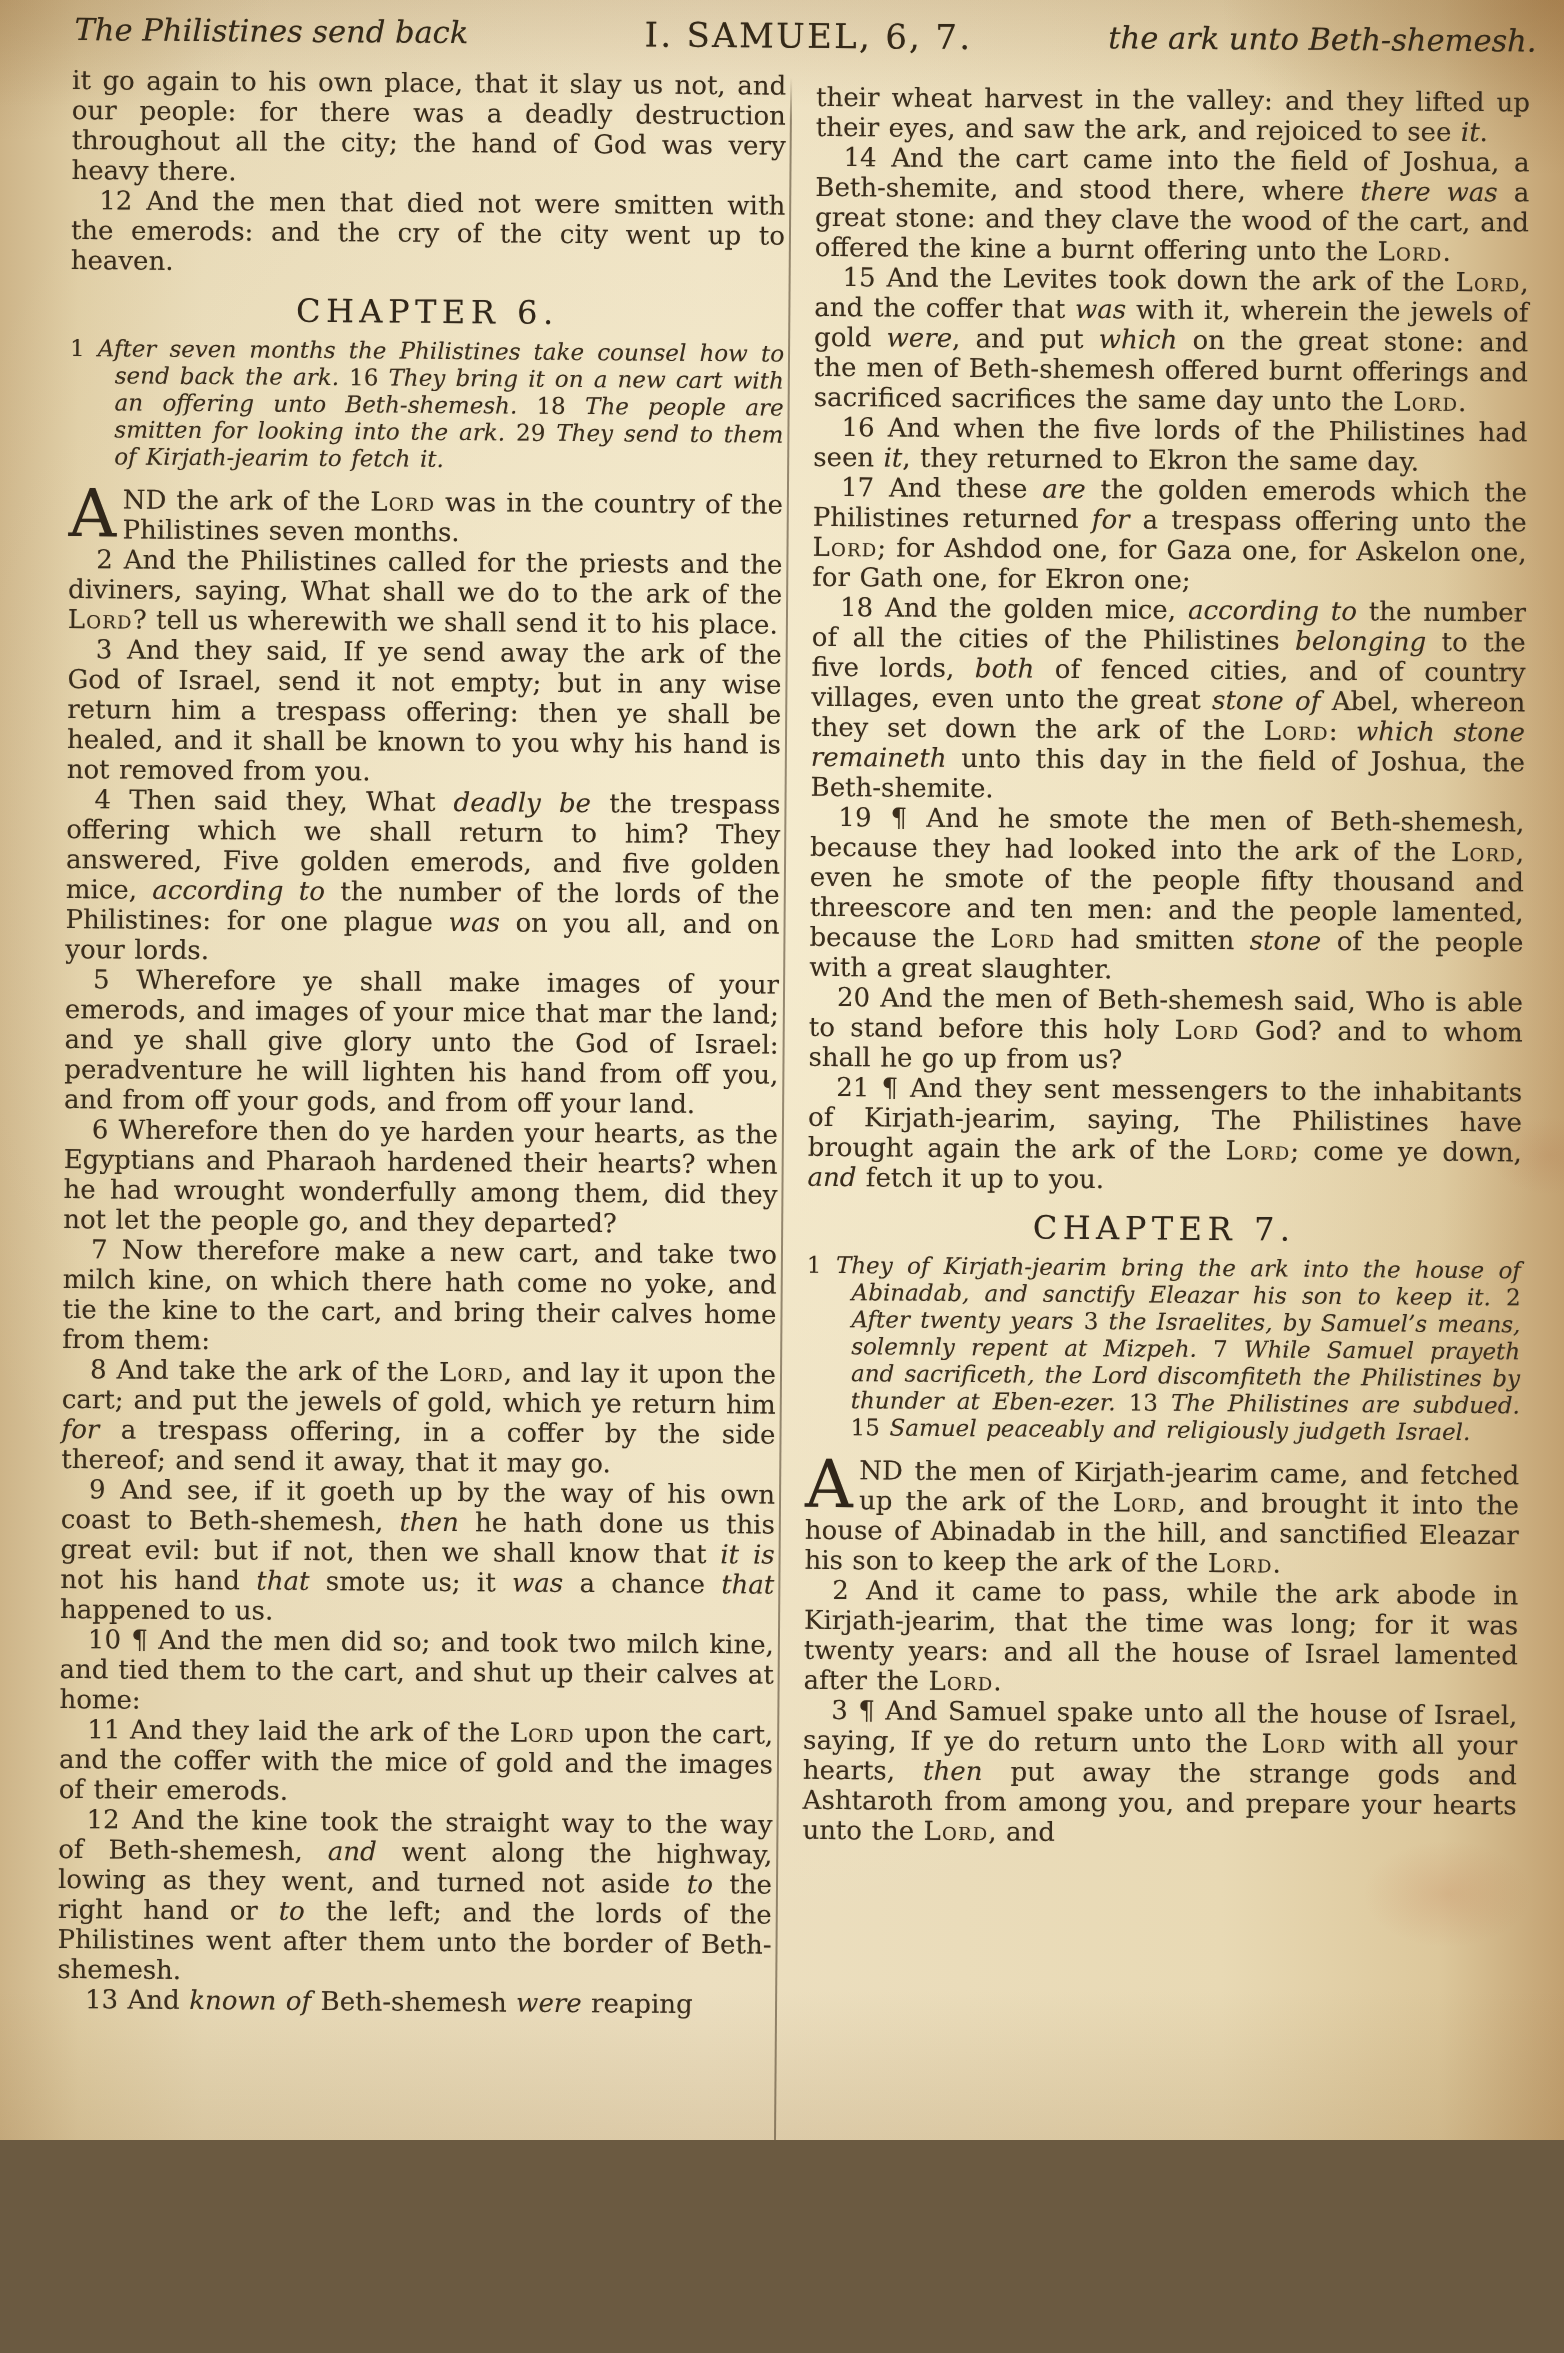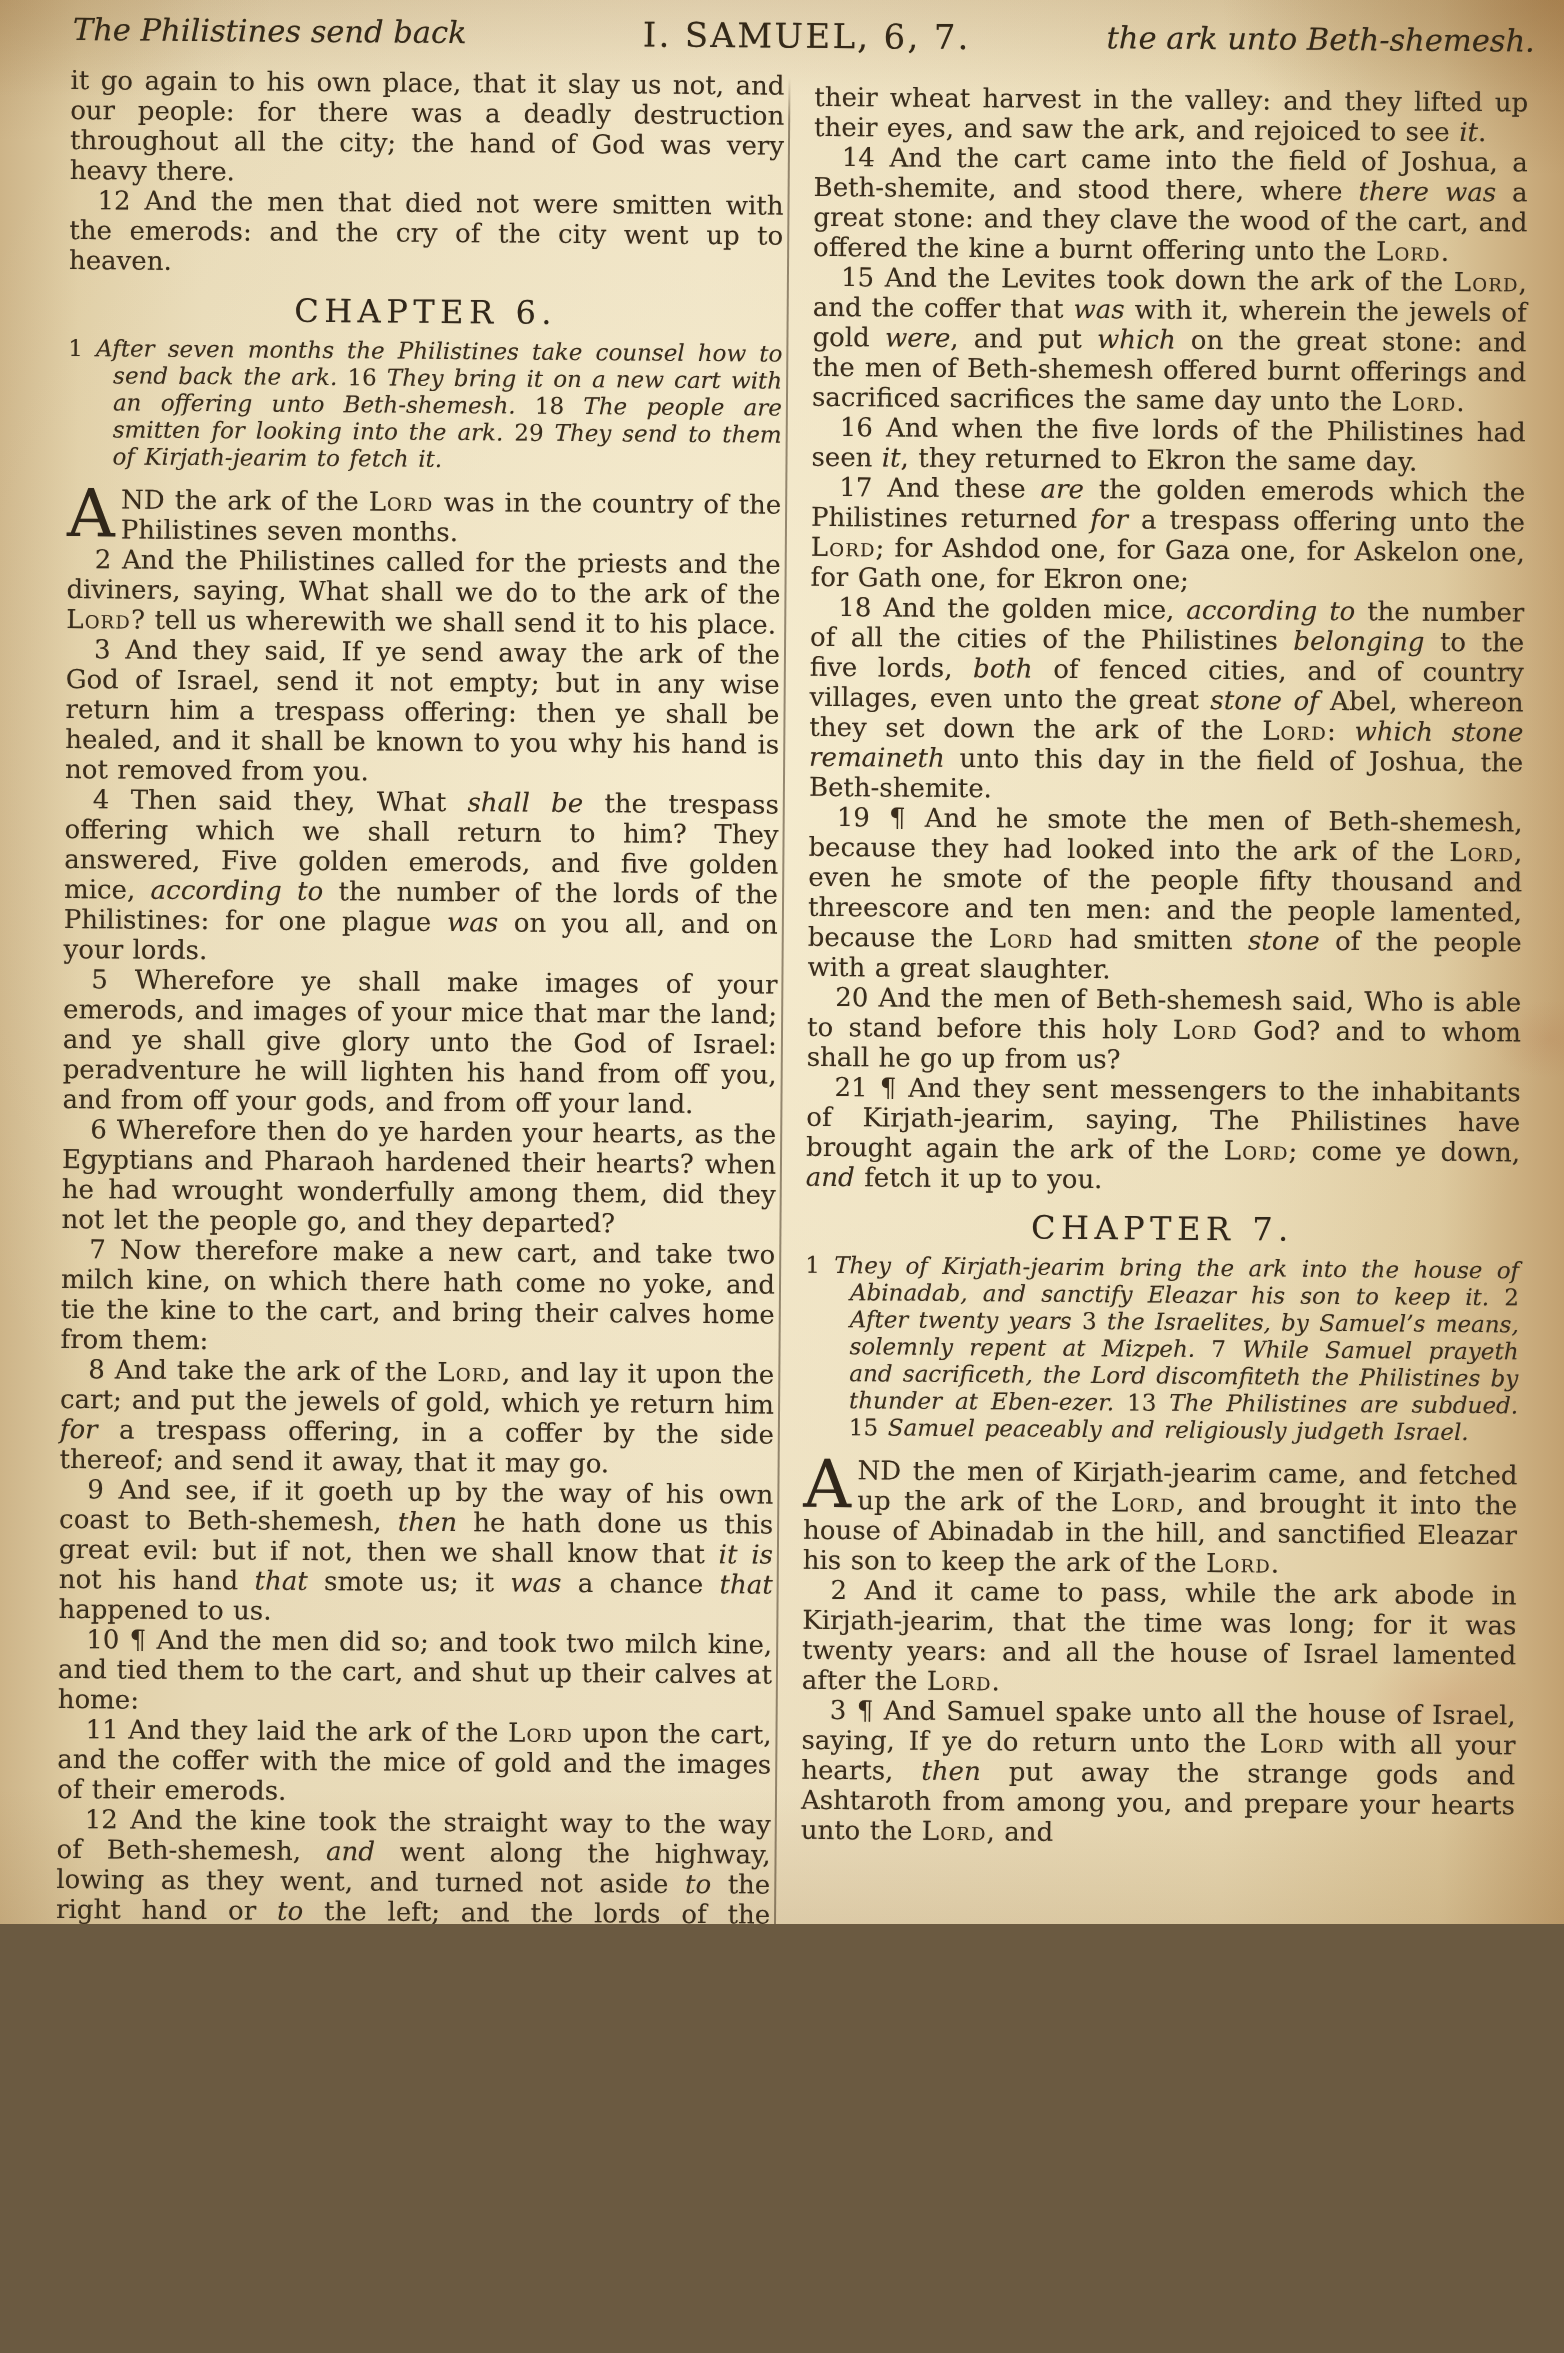--- a/index.html
+++ b/index.html
@@ -1,18 +1,18 @@
 <!DOCTYPE html>
 <html lang="en" style="font-size:12.5px"><head>
 <meta charset="utf-8">
 <style>
   html,body{margin:0;padding:0;background:#6b5a41;}
   .sheet{
     position:relative;
-    width:1565px;height:1924px;
+    width:1565px;height:2140px;
     overflow:hidden;
     font-family:"DejaVu Serif","Liberation Serif",serif;
     color:#3a2d1c;
     background:
       radial-gradient(469px 250px at 99% 0%, rgba(133,88,38,0.35), rgba(133,88,38,0) 70%),
       radial-gradient(391px 203px at 0% 0%,  rgba(140,100,50,0.20), rgba(140,100,50,0) 70%),
       radial-gradient(117px 74px  at 92.5% 88.5%, rgba(182,92,52,0.17), rgba(182,92,52,0) 72%),
       radial-gradient(86px 55px  at 99% 54%, rgba(170,100,60,0.15), rgba(170,100,60,0) 70%),
       radial-gradient(1174px 1487px at 47% 40%, rgba(252,245,218,0.60), rgba(252,245,218,0) 72%),
       linear-gradient(180deg, rgba(146,104,52,0.22) 0%, rgba(146,104,52,0) 5%),
@@ -63,21 +63,21 @@
     <div class="divider"></div>
 
     <div class="col col-left">
         <p class="cont">it go again to his own place, that it slay us not, and our people: for there was a deadly destruction throughout all the city; the hand of God was very heavy there.</p>
         <p class="verse">12 And the men that died not were smitten with the emerods: and the cry of the city went up to heaven.</p>
         <h2 class="chapter">CHAPTER 6.</h2>
         <p class="summary"><span class="rm">1</span> After seven months the Philistines take counsel how to send back the ark. <span class="rm">16</span> They bring it on a new cart with an offering unto Beth-shemesh. <span class="rm">18</span> The people are smitten for looking into the ark. <span class="rm">29</span> They send to them of Kirjath-jearim to fetch it.</p>
         <p class="open"><span class="dropcap">A</span>ND the ark of the <span class="sc">Lord</span> was in the country of the Philistines seven months.</p>
         <p class="verse">2 And the Philistines called for the priests and the diviners, saying, What shall we do to the ark of the <span class="sc">Lord</span>? tell us wherewith we shall send it to his place.</p>
         <p class="verse">3 And they said, If ye send away the ark of the God of Israel, send it not empty; but in any wise return him a trespass offering: then ye shall be healed, and it shall be known to you why his hand is not removed from you.</p>
-        <p class="verse">4 Then said they, What <i>shall be</i> the trespass offering which we shall return to him? They answered, Five golden emerods, and five golden mice, <i>according to</i> the number of the lords of the Philistines: for one plague <i>was</i> on you all, and on your lords.</p>
+        <p class="verse">4 Then said they, What <i>deadly be</i> the trespass offering which we shall return to him? They answered, Five golden emerods, and five golden mice, <i>according to</i> the number of the lords of the Philistines: for one plague <i>was</i> on you all, and on your lords.</p>
         <p class="verse">5 Wherefore ye shall make images of your emerods, and images of your mice that mar the land; and ye shall give glory unto the God of Israel: peradventure he will lighten his hand from off you, and from off your gods, and from off your land.</p>
         <p class="verse">6 Wherefore then do ye harden your hearts, as the Egyptians and Pharaoh hardened their hearts? when he had wrought wonderfully among them, did they not let the people go, and they departed?</p>
         <p class="verse">7 Now therefore make a new cart, and take two milch kine, on which there hath come no yoke, and tie the kine to the cart, and bring their calves home from them:</p>
         <p class="verse">8 And take the ark of the <span class="sc">Lord</span>, and lay it upon the cart; and put the jewels of gold, which ye return him <i>for</i> a trespass offering, in a coffer by the side thereof; and send it away, that it may go.</p>
         <p class="verse">9 And see, if it goeth up by the way of his own coast to Beth-shemesh, <i>then</i> he hath done us this great evil: but if not, then we shall know that <i>it is</i> not his hand <i>that</i> smote us; it <i>was</i> a chance <i>that</i> happened to us.</p>
         <p class="verse">10 ¶ And the men did so; and took two milch kine, and tied them to the cart, and shut up their calves at home:</p>
         <p class="verse">11 And they laid the ark of the <span class="sc">Lord</span> upon the cart, and the coffer with the mice of gold and the images of their emerods.</p>
         <p class="verse">12 And the kine took the straight way to the way of Beth-shemesh, <i>and</i> went along the highway, lowing as they went, and turned not aside <i>to</i> the right hand or <i>to</i> the left; and the lords of the Philistines went after them unto the border of Beth-shemesh.</p>
         <p class="verse">13 And <i>known of</i> Beth-shemesh <i>were</i> reaping</p>
       </div>

